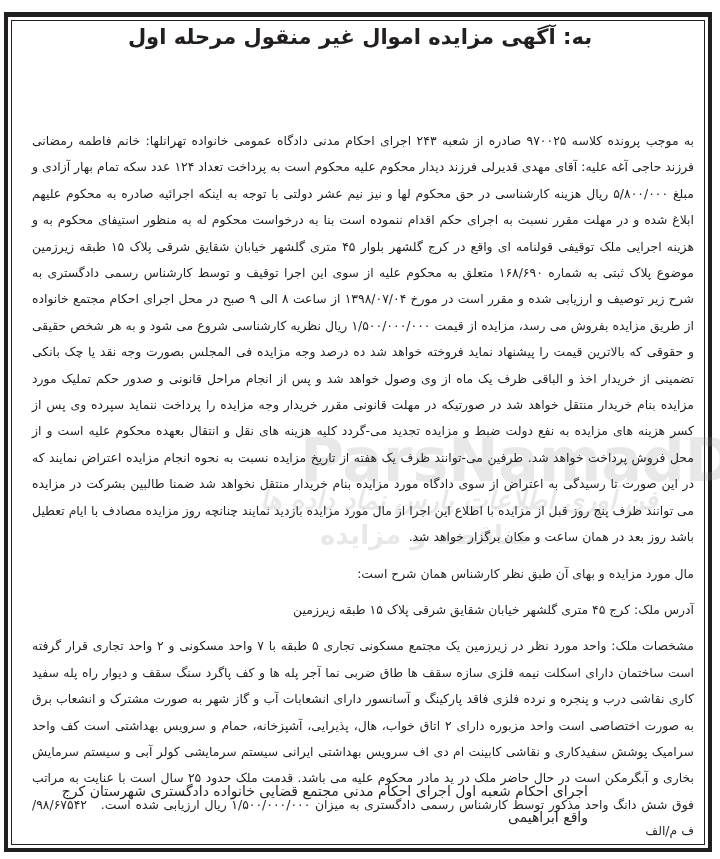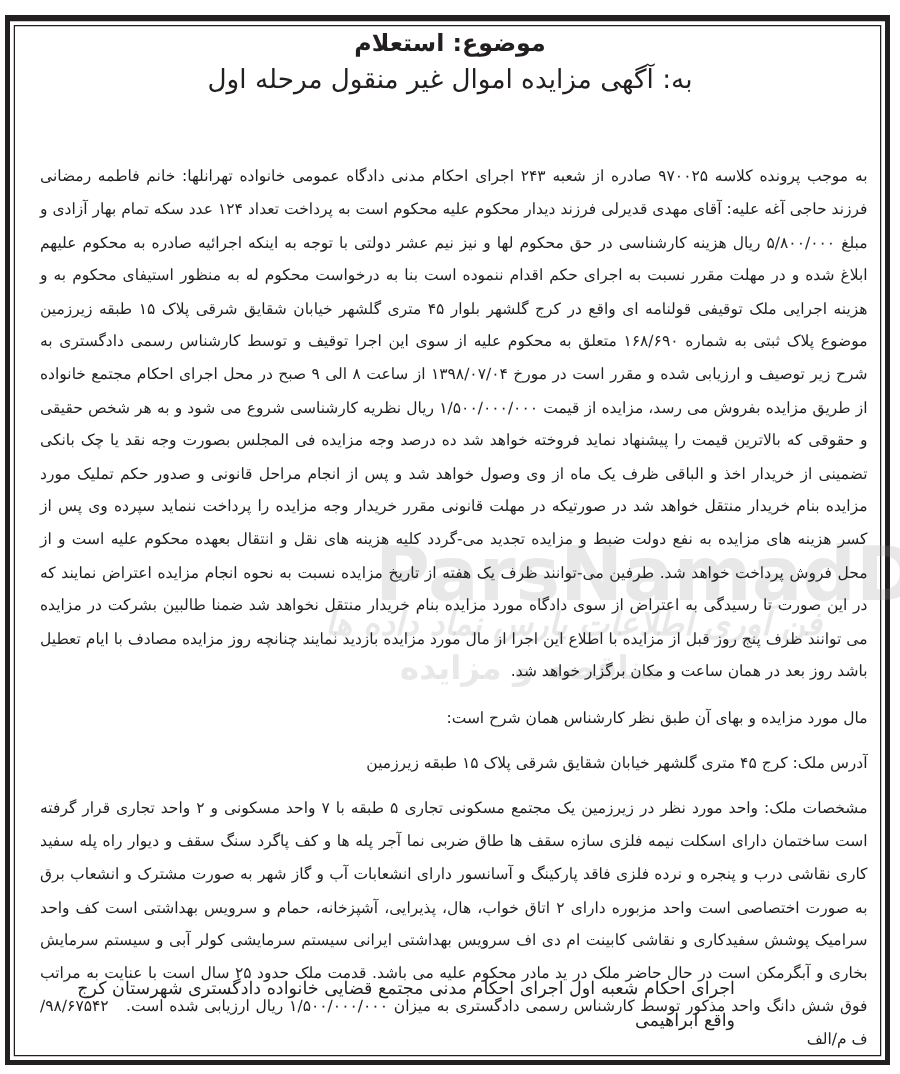--- a/index.html
+++ b/index.html
@@ -1,39 +1,38 @@
 <!DOCTYPE html>
 <html><head>
 <meta charset="utf-8">
 <style>
   html, body { margin:0; padding:0; background:#ffffff; }
   body { width:720px; height:859px; position:relative; overflow:hidden; font-family:"DejaVu Sans", sans-serif; color:#231f20; }
   .frame { position:absolute; left:4px; top:12px; width:708px; height:840px; border-left:4px solid #231f20; border-top:5px solid #231f20; border-right:4px solid #231f20; border-bottom:4px solid #231f20; box-sizing:border-box; }
   .inner { position:absolute; left:3px; top:3px; right:3px; bottom:3px; border:1px solid #231f20; box-sizing:border-box; }
   .head { position:absolute; left:0; right:0; top:22px; text-align:center; direction:rtl; }
   .subject { font-size:19px; font-weight:bold; line-height:26px; }
-  .title { font-size:21px; font-weight:normal; line-height:30px; }
+  .title { font-size:21px; font-weight:bold; line-height:30px; }
   .body { position:absolute; left:22px; right:16px; top:118px; direction:rtl; text-align:justify; font-size:12.4px; line-height:26.4px; }
   .body p { margin:10px; }
   .sig { position:absolute; left:28px; top:778px; direction:rtl; text-align:right; font-size:14px; font-weight:normal; line-height:26px; width:560px; }
   .wm { position:absolute; color:rgba(150,150,150,0.22); font-weight:bold; pointer-events:none; direction:rtl; }
 </style>
 </head>
 <body>
 
 <div class="frame">
   <div class="inner"></div>
 </div>
 
 <div class="wm" style="left:300px;top:425px;font-size:60px;direction:ltr;">ParsNamadData</div>
 <div class="wm" style="left:260px;top:485px;font-size:26px;font-style:italic;">فن آوری اطلاعات پارس نماد داده ها</div>
 <div class="wm" style="left:320px;top:520px;font-size:26px;">مناقصه و مزایده</div>
 
 <div class="head">
-  <div class="subject">موضوع: استعلام</div>
   <div class="title">به: آگهی مزایده اموال غیر منقول مرحله اول</div>
 </div>
 
 <div class="body">
   <p>به موجب پرونده کلاسه ۹۷۰۰۲۵ صادره از شعبه ۲۴۳ اجرای احکام مدنی دادگاه عمومی خانواده تهرانلها: خانم فاطمه رمضانی فرزند حاجی آغه علیه: آقای مهدی قدیرلی فرزند دیدار محکوم علیه محکوم است به پرداخت تعداد ۱۲۴ عدد سکه تمام بهار آزادی و مبلغ ۵/۸۰۰/۰۰۰ ریال هزینه کارشناسی در حق محکوم لها و نیز نیم عشر دولتی با توجه به اینکه اجرائیه صادره به محکوم علیهم ابلاغ شده و در مهلت مقرر نسبت به اجرای حکم اقدام ننموده است بنا به درخواست محکوم له به منظور استیفای محکوم به و هزینه اجرایی ملک توقیفی قولنامه ای واقع در کرج گلشهر بلوار ۴۵ متری گلشهر خیابان شقایق شرقی پلاک ۱۵ طبقه زیرزمین موضوع پلاک ثبتی به شماره ۱۶۸/۶۹۰ متعلق به محکوم علیه از سوی این اجرا توقیف و توسط کارشناس رسمی دادگستری به شرح زیر توصیف و ارزیابی شده و مقرر است در مورخ ۱۳۹۸/۰۷/۰۴ از ساعت ۸ الی ۹ صبح در محل اجرای احکام مجتمع خانواده از طریق مزایده بفروش می رسد، مزایده از قیمت ۱/۵۰۰/۰۰۰/۰۰۰ ریال نظریه کارشناسی شروع می شود و به هر شخص حقیقی و حقوقی که بالاترین قیمت را پیشنهاد نماید فروخته خواهد شد ده درصد وجه مزایده فی المجلس بصورت وجه نقد یا چک بانکی تضمینی از خریدار اخذ و الباقی ظرف یک ماه از وی وصول خواهد شد و پس از انجام مراحل قانونی و صدور حکم تملیک مورد مزایده بنام خریدار منتقل خواهد شد در صورتیکه در مهلت قانونی مقرر خریدار وجه مزایده را پرداخت ننماید سپرده وی پس از کسر هزینه های مزایده به نفع دولت ضبط و مزایده تجدید می-گردد کلیه هزینه های نقل و انتقال بعهده محکوم علیه است و از محل فروش پرداخت خواهد شد. طرفین می-توانند ظرف یک هفته از تاریخ مزایده نسبت به نحوه انجام مزایده اعتراض نمایند که در این صورت تا رسیدگی به اعتراض از سوی دادگاه مورد مزایده بنام خریدار منتقل نخواهد شد ضمنا طالبین بشرکت در مزایده می توانند ظرف پنج روز قبل از مزایده با اطلاع این اجرا از مال مورد مزایده بازدید نمایند چنانچه روز مزایده مصادف با ایام تعطیل باشد روز بعد در همان ساعت و مکان برگزار خواهد شد.</p>
   <p>مال مورد مزایده و بهای آن طبق نظر کارشناس همان شرح است:</p>
   <p>آدرس ملک: کرج ۴۵ متری گلشهر خیابان شقایق شرقی پلاک ۱۵ طبقه زیرزمین</p>
   <p><span>مشخصات ملک: واحد مورد نظر در زیرزمین یک مجتمع مسکونی تجاری ۵ طبقه با ۷ واحد مسکونی و ۲ واحد تجاری قرار گرفته است ساختمان دارای اسکلت نیمه فلزی سازه سقف ها طاق ضربی نما آجر پله ها و کف پاگرد سنگ سقف و دیوار راه پله سفید کاری نقاشی درب و پنجره و نرده فلزی فاقد پارکینگ و آسانسور دارای انشعابات آب و گاز شهر به صورت مشترک و انشعاب برق به صورت اختصاصی است واحد مزبوره دارای ۲ اتاق خواب، هال، پذیرایی، آشپزخانه، حمام و سرویس بهداشتی است کف واحد سرامیک پوشش سفیدکاری و نقاشی کابینت ام دی اف سرویس بهداشتی ایرانی سیستم سرمایشی کولر آبی و سیستم سرمایش بخاری و آبگرمکن است در حال حاضر ملک در ید مادر محکوم علیه می باشد. قدمت ملک حدود ۲۵ سال است با عنایت به مراتب فوق شش دانگ واحد مذکور توسط کارشناس رسمی دادگستری به میزان ۱/۵۰۰/۰۰۰/۰۰۰ ریال ارزیابی شده است.</span>&nbsp;&nbsp; <span>۹۸/۶۷۵۴۲/ف م/الف</span></p>
 </div>
 

